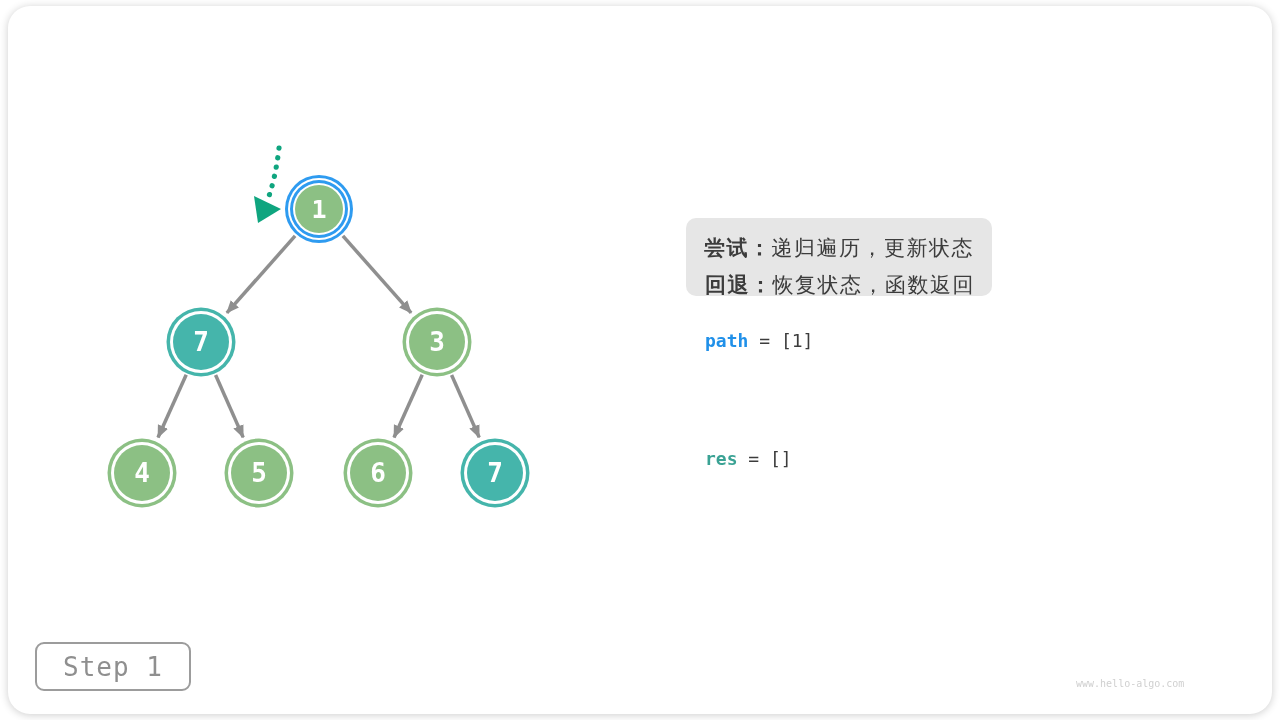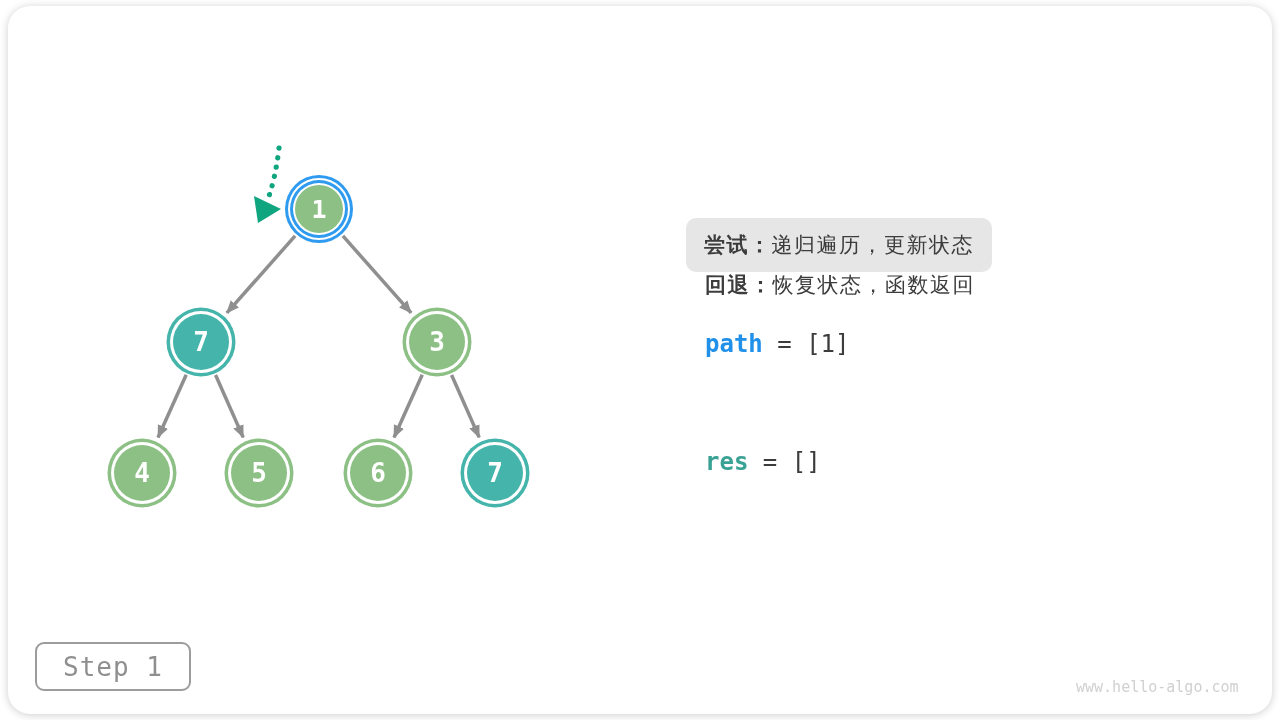--- a/index.html
+++ b/index.html
@@ -7,35 +7,35 @@
   .card{position:absolute;left:8px;top:6px;width:1264px;height:708px;background:#fff;
     border-radius:22px;box-shadow:0 1px 8px rgba(0,0,0,.20);}
   #diagram-svg{position:absolute;left:0;top:0;width:1280px;height:720px;}
   .node{position:absolute;transform:translate(-50%,-50%);border-radius:50%;
     display:flex;align-items:center;justify-content:center;
     font-family:"DejaVu Sans Mono",monospace;font-weight:bold;color:#fff;font-size:26px;}
   .node.normal{width:56px;height:56px;}
   .node.current{width:48px;height:48px;font-size:25px;}
   .ann{position:absolute;font-size:21px;color:#3c3c3c;letter-spacing:1.5px;white-space:nowrap;}
   .ann b{font-weight:bold;}
-  .hl{left:686px;top:218px;height:46px;display:flex;align-items:center;
-    padding:4px 18px;background:#e6e6e6;border-radius:10px;}
+  .hl{left:686px;top:218px;height:46px;display:flex;align-items:flex-start;
+    padding:16px 18px;background:#e6e6e6;border-radius:10px;}
   .line-back{left:705px;top:271px;}
   .code{position:absolute;left:705px;font-family:"DejaVu Sans Mono",monospace;
-    font-size:24px;color:#3c3c3c;white-space:nowrap;}
+    font-size:18px;color:#3c3c3c;white-space:nowrap;}
   .code .var{font-weight:bold;}
   .code-path{top:330px;}
   .code-res{top:448px;}
   .step-badge{position:absolute;left:35px;top:642px;height:45px;padding:0 26px;
     display:flex;align-items:center;justify-content:center;background:#fff;
     border:2px solid #9c9c9c;border-radius:9px;
     font-family:"DejaVu Sans Mono",monospace;font-size:26px;font-weight:normal;
     color:#8f8f8f;letter-spacing:1px;}
   .watermark{position:absolute;left:1076px;top:678px;
-    font-family:"DejaVu Sans Mono",monospace;font-size:15px;color:#d0d0d0;}
+    font-family:"DejaVu Sans Mono",monospace;font-size:10px;color:#d0d0d0;}
 </style>
 </head>
 <body>
 
 <div class="card"></div>
 
 <svg id="diagram-svg" viewBox="0 0 1280 720">
   <defs>
     <marker id="arrowhead" markerUnits="userSpaceOnUse" markerWidth="15" markerHeight="13" refX="12" refY="5.5" orient="auto">
       <path d="M0,0 L13,5.5 L0,11 Z" id="arrowhead-path" fill="#8F8F8F"></path>

